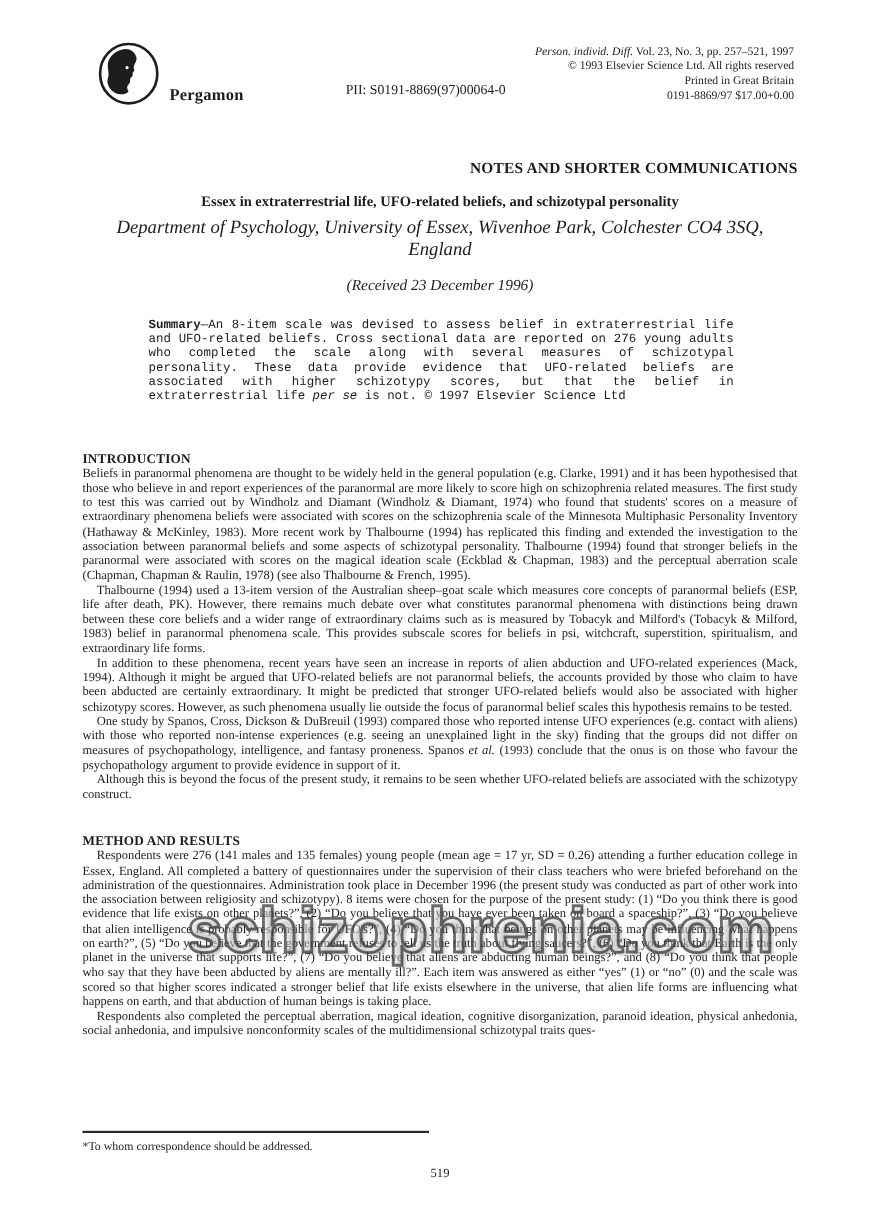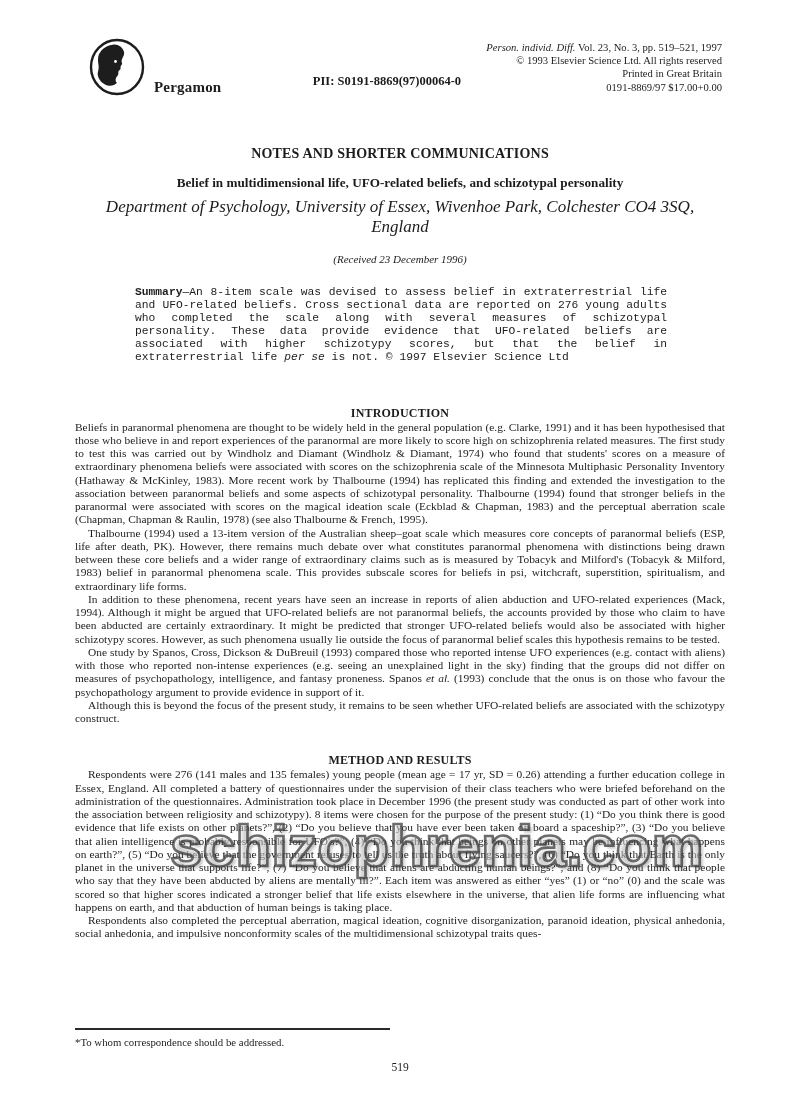--- a/index.html
+++ b/index.html
@@ -16,37 +16,37 @@
   
   .logo-block { position: absolute; left: 88px; top: 38px; display: flex; align-items: flex-end; }
   .logo { display: inline-block; width: 58px; height: 58px; }
   .publisher { font-weight: 700; font-size: 15px; margin-left: 8px; letter-spacing: 0.2px; }
   .journal-block {
     position: absolute; right: 78px; top: 41px;
     text-align: right; font-size: 10.6px; line-height: 13.2px; white-space: nowrap;
   }
   .pii {
     position: absolute; left: 0; top: 74px; width: 774px;
-    text-align: center; font-weight: 700; font-size: 12.5px;
+    text-align: center; font-weight: 400; font-size: 12.5px;
   }
 
   
   .main { position: absolute; left: 75px; top: 0; width: 650px; }
-  .section-heading { margin: 146px 0 0; text-align: center; font-size: 14px; font-weight: 700; letter-spacing: 0.2px; }
+  .section-heading { margin: 146px 0 0; text-align: right; font-size: 14px; font-weight: 700; letter-spacing: 0.2px; }
   .article-title   { margin: 13px 0 0;  text-align: center; font-size: 13.2px; font-weight: 700; }
   .authors         { margin-top: 17px;  text-align: center; font-size: 13px; }
   .affiliation     { margin-top: 6px;   text-align: center; font-size: 17px; font-style: italic; }
-  .received        { margin-top: 16px;  text-align: center; font-size: 11px;   font-style: italic; }
+  .received        { margin-top: 16px;  text-align: center; font-size: 14px;   font-style: italic; }
 
   .summary {
     margin: 21px 58px 0 60px;
     font-size: 11.3px; line-height: 13.1px; text-align: justify; font-family: Liberation Mono, monospace;
   }
 
-  .sub-heading { text-align: center; font-size: 12px; font-weight: 700; letter-spacing: 0.2px; }
+  .sub-heading { text-align: left; font-size: 12px; font-weight: 700; letter-spacing: 0.2px; }
   .intro-heading  { margin: 41px 0 0; }
   .method-heading { margin: 28px 0 0; }
 
   .body-par { margin: 0; font-size: 11.4px; line-height: 13.25px; text-align: justify; }
   .body-par.first-after-heading { }
   .indent { text-indent: 13px; }
 
   
   .watermark {
     position: absolute; left: 170px; top: 812px;
@@ -79,31 +79,31 @@
         <ellipse cx="29" cy="29" rx="26" ry="27" fill="none" stroke="#1d1d1d" stroke-width="2.4"></ellipse>
         <path fill="#1d1d1d" d="M26 6.5c-8 0.5-14.5 6-15.8 12.5-0.8 4.2 0.6 7.3 0.5 10.4-0.1 3.1-1.6 5.2-0.8 8.4 1.1 4.6 5 8.6 9.8 9.7 3.6 0.8 7.2-0.3 9.2-2.4-1.5-1.9-1.6-3.6-0.8-5.3 0.8-1.5 2.1-2.4 2.3-3.8 0.1-1-0.3-1.9 0.2-2.9 0.5-0.9 1.7-1.3 2-2.4 0.2-0.9-0.3-1.6 0.1-2.5 0.4-0.9 1.4-1.5 1.4-2.6 0-1-0.7-1.7-0.5-2.8 0.6-3.3 3.4-5.5 2.3-9.2-1.3-4.4-5.5-7.4-9.9-7.1z"></path>
         <path fill="#ffffff" d="M34 22.5c1.5 1.5 1.2 3.5 0.6 4.8-0.4 0.9-1.3 1.5-1.6 2.5-0.3 0.9 0.1 1.7-0.2 2.6-0.4 1-1.5 1.5-1.9 2.5-0.5 1.2-0.3 2.6 0.5 3.9 1.8-0.9 3.4-2.6 4.3-4.6 1.3-2.9 1.4-6.6-0.3-9.5-0.4-0.8-0.9-1.6-1.4-2.2z"></path>
         <circle cx="27.5" cy="23.5" r="1.4" fill="#ffffff"></circle>
       </svg>
     </span>
     <span class="publisher">Pergamon</span>
   </div>
 
   <div class="journal-block">
-    <div><span style="font-style: italic;">Person. individ. Diff.</span><span> Vol. 23, No. 3, pp. 519–521, 1997</span></div>
+    <div><span style="font-style: italic;">Person. individ. Diff.</span><span> Vol. 23, No. 3, pp. 257–521, 1997</span></div>
     <div>© 1993 Elsevier Science Ltd. All rights reserved</div>
     <div>Printed in Great Britain</div>
     <div>0191-8869/97  $17.00+0.00</div>
   </div>
 
   <div class="pii">PII: S0191-8869(97)00064-0</div>
 
   <div class="main">
     <h1 class="section-heading">NOTES AND SHORTER COMMUNICATIONS</h1>
-    <h2 class="article-title">Belief in multidimensional life, UFO-related beliefs, and schizotypal personality</h2>
+    <h2 class="article-title">Essex in extraterrestrial life, UFO-related beliefs, and schizotypal personality</h2>
     <div class="affiliation">Department of Psychology, University of Essex, Wivenhoe Park, Colchester CO4 3SQ, England</div>
     <div class="received">(Received 23 December 1996)</div>
 
     <p class="summary"><span style="font-weight: 700;">Summary</span><span>—An 8-item scale was devised to assess belief in extraterrestrial life and UFO-related beliefs. Cross sectional data are reported on 276 young adults who completed the scale along with several measures of schizotypal personality. These data provide evidence that UFO-related beliefs are associated with higher schizotypy scores, but that the belief in extraterrestrial life </span><span style="font-style: italic;">per se</span><span> is not. © 1997 Elsevier Science Ltd</span></p>
 
     <h3 class="sub-heading intro-heading">INTRODUCTION</h3>
     <p class="body-par first-after-heading"><span>Beliefs in paranormal phenomena are thought to be widely held in the general population (e.g. Clarke, 1991) and it has been hypothesised that those who believe in and report experiences of the paranormal are more likely to score high on schizophrenia related measures. The first study to test this was carried out by Windholz and Diamant (Windholz &amp; Diamant, 1974) who found that students' scores on a measure of extraordinary phenomena beliefs were associated with scores on the schizophrenia scale of the Minnesota Multiphasic Personality Inventory (Hathaway &amp; McKinley, 1983). More recent work by Thalbourne (1994) has replicated this finding and extended the investigation to the association between paranormal beliefs and some aspects of schizotypal personality. Thalbourne (1994) found that stronger beliefs in the paranormal were associated with scores on the magical ideation scale (Eckblad &amp; Chapman, 1983) and the perceptual aberration scale (Chapman, Chapman &amp; Raulin, 1978) (see also Thalbourne &amp; French, 1995).</span></p>
     <p class="body-par indent"><span>Thalbourne (1994) used a 13-item version of the Australian sheep–goat scale which measures core concepts of paranormal beliefs (ESP, life after death, PK). However, there remains much debate over what constitutes paranormal phenomena with distinctions being drawn between these core beliefs and a wider range of extraordinary claims such as is measured by Tobacyk and Milford's (Tobacyk &amp; Milford, 1983) belief in paranormal phenomena scale. This provides subscale scores for beliefs in psi, witchcraft, superstition, spiritualism, and extraordinary life forms.</span></p>
     <p class="body-par indent"><span>In addition to these phenomena, recent years have seen an increase in reports of alien abduction and UFO-related experiences (Mack, 1994). Although it might be argued that UFO-related beliefs are not paranormal beliefs, the accounts provided by those who claim to have been abducted are certainly extraordinary. It might be predicted that stronger UFO-related beliefs would also be associated with higher schizotypy scores. However, as such phenomena usually lie outside the focus of paranormal belief scales this hypothesis remains to be tested.</span></p>
     <p class="body-par indent"><span>One study by Spanos, Cross, Dickson &amp; DuBreuil (1993) compared those who reported intense UFO experiences (e.g. contact with aliens) with those who reported non-intense experiences (e.g. seeing an unexplained light in the sky) finding that the groups did not differ on measures of psychopathology, intelligence, and fantasy proneness. Spanos </span><span style="font-style: italic;">et al.</span><span> (1993) conclude that the onus is on those who favour the psychopathology argument to provide evidence in support of it.</span></p>

